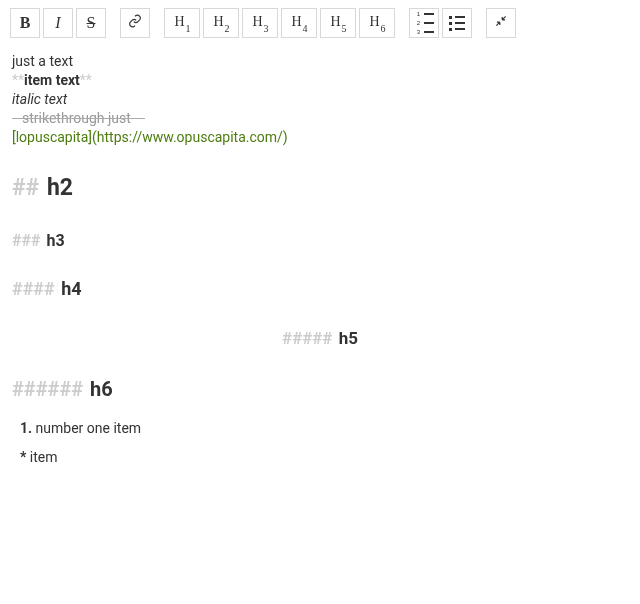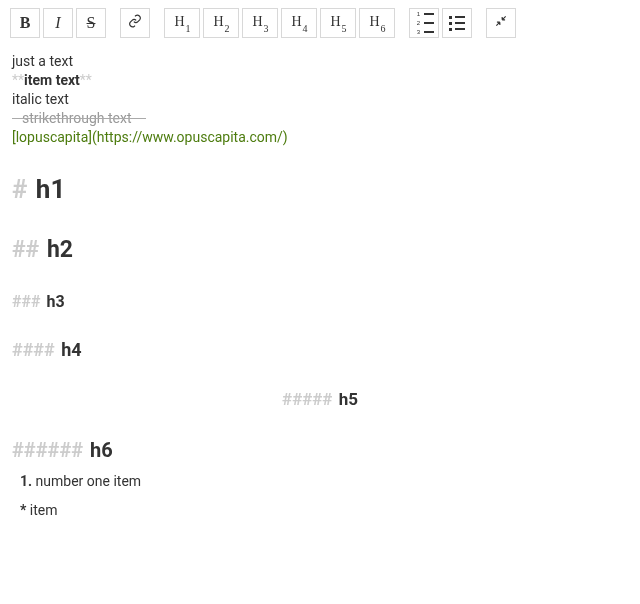--- a/index.html
+++ b/index.html
@@ -49,38 +49,38 @@
     .collapse-icon svg { width:14px; height:14px; stroke:#333; stroke-width:2; fill:none;}
     .editor {
       padding: 6px 12px 12px 12px;
       font-size: 14px;
       color: #333;
       line-height: 1.35;
     }
     .plain {}
     .mdmark { color: #ccc; }
     .bold { font-weight:700; }
-    .italic { }
+    .italic { font-style: italic; }
     .strike { color:#999; position:relative; display:inline-block;}
     .strike::after{
        content:"";
        position:absolute;
        left:-10px; right:-14px; top:50%;
        border-top:1px solid #aaa;
     }
     .linkline { color:#4d7c0f; }
     .hwrapper { margin-top: 26px; margin-bottom: 4px; }
     .h1 { font-size: 26px; font-weight:700; }
     .h2 { font-size: 23px; font-weight:700; }
     .h3 { font-size: 16px; font-weight:700; }
     .h4 { font-size: 18px; font-weight:700; }
     .h5 { font-size: 17px; font-weight:700;text-align:center; }
     .h6 { font-size: 20px; font-weight:700; }
     .hhash { color: #ccc; font-weight:700; margin-right:2px;}
-    .list-block { margin-top: 8px; padding-left: 8px; }
+    .list-block { margin-top: 16px; padding-left: 8px; }
     .olnum { font-weight:700; }
     .olitem { margin-bottom: 10px; }
     .ulstar { font-weight:700; }
   </style>
 </head>
 <body>
 
 <div class="toolbar">
   <div class="tb-group">
     <button class="tb-btn">
@@ -173,27 +173,24 @@
   </div>
 </div>
 
 <div class="editor">
   <div class="plain">just a text</div>
   <div>
     <span class="mdmark">**</span><span class="bold">item text</span><span class="mdmark">**</span>
   </div>
   <div class="italic">italic text</div>
   <div style="padding-left:10px;">
-    <span class="strike">strikethrough text</span>
+    <span class="strike">strikethrough just</span>
   </div>
   <div class="linkline">[lopuscapita](https://www.opuscapita.com/)</div>
 
-  <div class="hwrapper h1">
-    <span class="hhash">#</span><span> h1</span>
-  </div>
   <div class="hwrapper h2">
     <span class="hhash">##</span><span> h2</span>
   </div>
   <div class="hwrapper h3">
     <span class="hhash">###</span><span> h3</span>
   </div>
   <div class="hwrapper h4">
     <span class="hhash">####</span><span> h4</span>
   </div>
   <div class="hwrapper h5">

